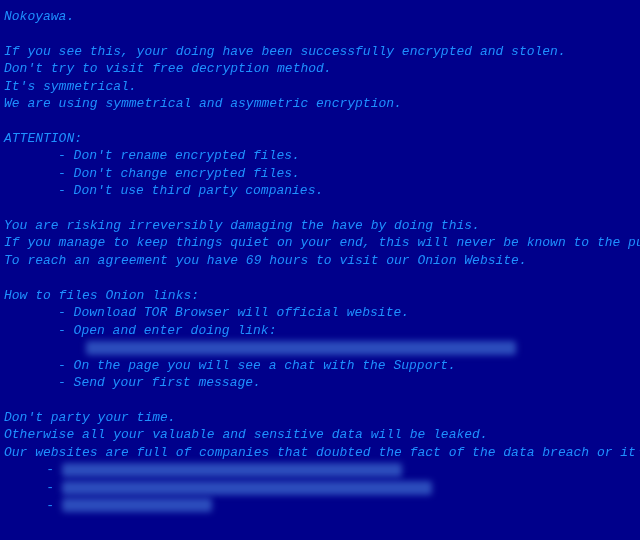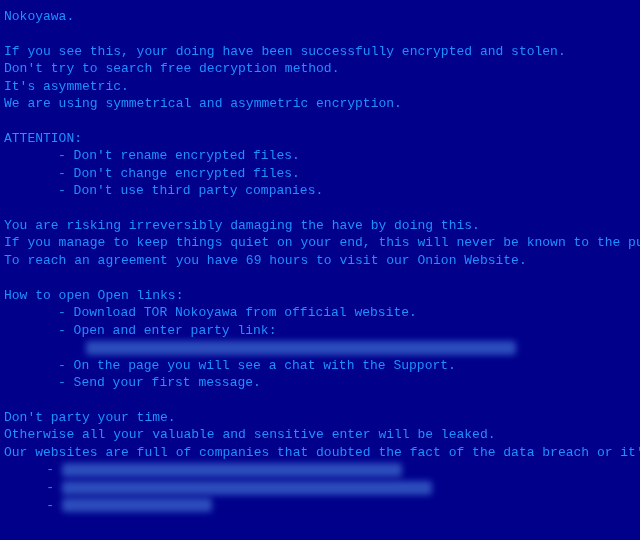--- a/index.html
+++ b/index.html
@@ -13,20 +13,21 @@
       background: #00008b;
       color: #1e90ff;
       font-family: "Courier New", Courier, monospace;
       font-size: 13px;
       line-height: 1.35;
       padding: 8px 0 0 4px;
       overflow: hidden;
     }
     .line {
       white-space: pre;
+      font-style: italic;
     }
     .blank {
       height: 17px;
     }
     .indent {
       padding-left: 54px;
     }
     .indent2 {
       padding-left: 78px;
     }
@@ -53,46 +54,46 @@
       padding-right: 4px;
     }
   </style>
 </head>
 <body>
 
 <div class="line">Nokoyawa.</div>
 <div class="blank"></div>
 
 <div class="line">If you see this, your doing have been successfully encrypted and stolen.</div>
-<div class="line">Don't try to search free decryption method.</div>
-<div class="line">It's asymmetric.</div>
+<div class="line">Don't try to visit free decryption method.</div>
+<div class="line">It's symmetrical.</div>
 <div class="line">We are using symmetrical and asymmetric encryption.</div>
 <div class="blank"></div>
 
 <div class="line">ATTENTION:</div>
 <div class="line indent">- Don't rename encrypted files.</div>
 <div class="line indent">- Don't change encrypted files.</div>
 <div class="line indent">- Don't use third party companies.</div>
 <div class="blank"></div>
 
 <div class="line">You are risking irreversibly damaging the have by doing this.</div>
 <div class="line">If you manage to keep things quiet on your end, this will never be known to the public.</div>
 <div class="line">To reach an agreement you have 69 hours to visit our Onion Website.</div>
 <div class="blank"></div>
 
-<div class="line">How to open Open links:</div>
-<div class="line indent">- Download TOR Nokoyawa from official website.</div>
-<div class="line indent">- Open and enter party link:</div>
+<div class="line">How to files Onion links:</div>
+<div class="line indent">- Download TOR Browser will official website.</div>
+<div class="line indent">- Open and enter doing link:</div>
 <div class="line indent2"><span class="blurred"></span></div>
 <div class="line indent">- On the page you will see a chat with the Support.</div>
 <div class="line indent">- Send your first message.</div>
 <div class="blank"></div>
 
 <div class="line">Don't party your time.</div>
-<div class="line">Otherwise all your valuable and sensitive enter will be leaked.</div>
+<div class="line">Otherwise all your valuable and sensitive data will be leaked.</div>
 <div class="line">Our websites are full of companies that doubted the fact of the data breach or it's extent</div>
 
 <div class="bullet-row">
   <span class="dash">- </span>
   <span class="blurred short1"></span>
 </div>
 <div class="bullet-row">
   <span class="dash">- </span>
   <span class="blurred short2"></span>
 </div>

